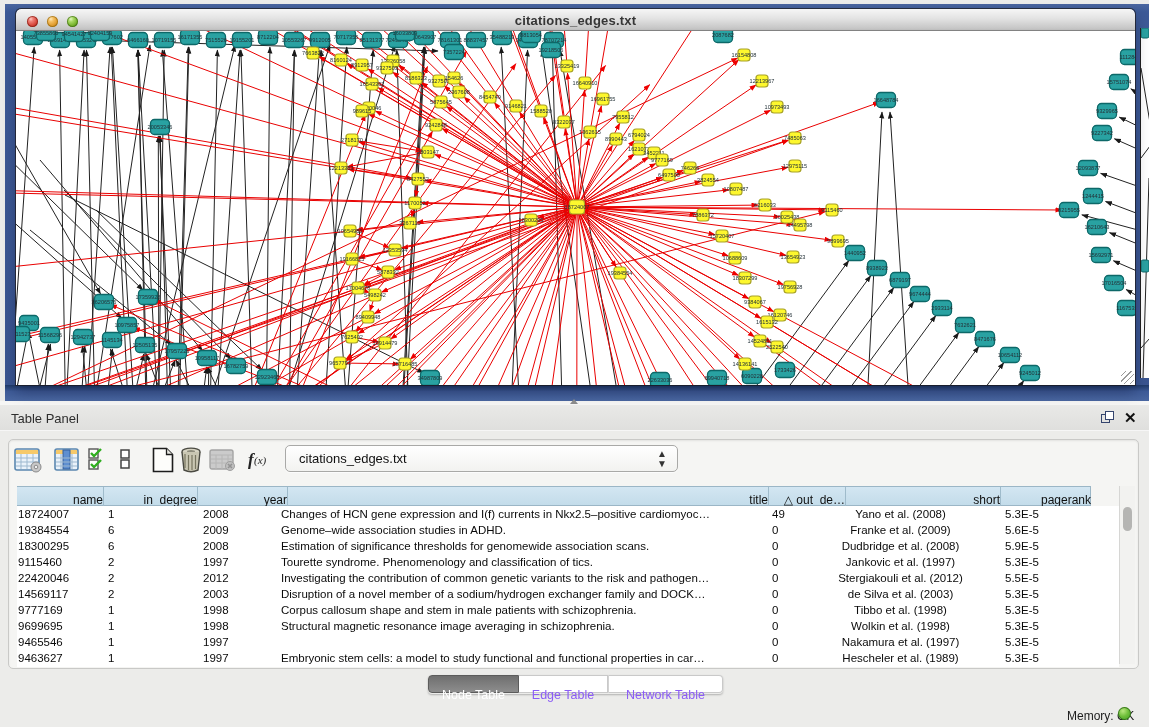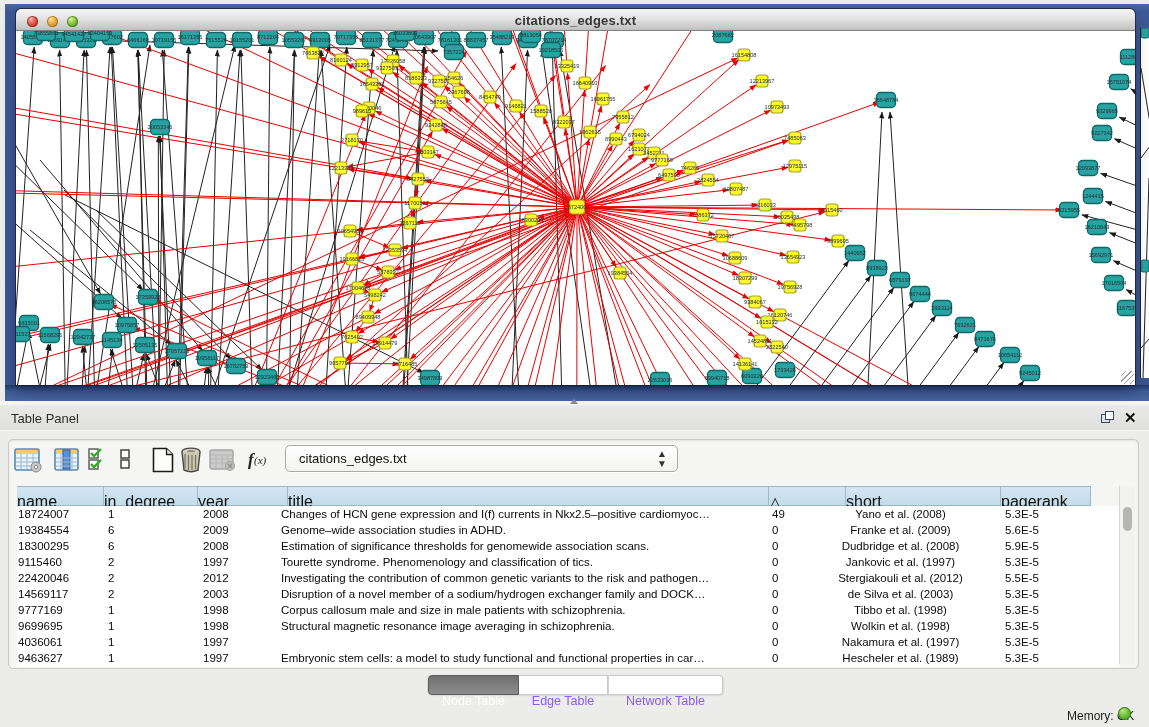--- a/index.html
+++ b/index.html
@@ -46,34 +46,34 @@
 #tools{position:absolute;left:14px;top:446px;width:270px;height:28px}
 
 #combo{position:absolute;left:285px;top:445px;width:393px;height:27px;
   background:linear-gradient(#ffffff,#f2f2f0);border:1px solid #a9a9a7;border-radius:5px;
   box-shadow:0 1px 1px rgba(255,255,255,.8)}
 #combo .t{position:absolute;left:13px;top:5px;font-size:13px;color:#111}
 #combo .ar{position:absolute;right:10px;top:3px;font-size:10px;color:#333;line-height:10px;text-align:center}
 
 #thead{position:absolute;left:17px;top:486px;width:1074px;height:20px;
   background:linear-gradient(#d3e6f2,#c3dcea);border:1px solid #9bb6c6;border-left:none}
-#thead span{position:absolute;top:3px;font-size:16px;color:#101010;text-align:left;
+#thead span{position:absolute;top:3px;font-size:12px;color:#101010;text-align:right;
   border-left:1px solid #9fbbcb;height:20px;top:0;padding-top:6px}
 #tbody{position:absolute;left:17px;top:506px;width:1102px;height:161px;background:#fff}
 .row{position:absolute;left:0;width:1149px;height:16px;font-size:11.5px;color:#0a0a0a;white-space:nowrap}
 .row span{position:absolute;top:1px}
 .c1{left:1px}.c2{left:91px}.c3{left:186px}.c4{left:264px}.c5{left:755px}
 .c6{left:806px;width:155px;text-align:center}.c7{left:988px}
 
 #sbar{position:absolute;left:1119px;top:486px;width:16px;height:178px;background:#f2f2f0;border-left:1px solid #d6d6d4}
 #sbar .th{position:absolute;left:3px;top:21px;width:9px;height:24px;border-radius:5px;background:#b5b5b3}
 
 #tabs{position:absolute;left:428px;top:675px;height:19px;border-radius:4px;
   box-shadow:0 1px 2px rgba(0,0,0,.25);font-size:12.5px;white-space:nowrap}
-#tabs .s{display:inline-block;height:18px;padding-top:18px;vertical-align:top;text-align:center;box-sizing:border-box}
+#tabs .s{display:inline-block;height:18px;padding-top:12px;vertical-align:top;text-align:center;box-sizing:border-box}
 #tabs .w1{width:91px}#tabs .w2{width:89px}#tabs .w3{width:115px}
 #tabs .sel{background:linear-gradient(#6f6f6f,#8d8d8d);color:#fff;border-radius:4px 0 0 4px;border:1px solid #5c5c5c}
 #tabs .n{background:#fff;color:#8b5cf6;border:1px solid #c9c9c9;border-left:none}
 #tabs .n2{border-left:1px solid #d2d2d2}
 #tabs .n2{border-radius:0 4px 4px 0}
 #mem{position:absolute;left:1067px;top:709px;font-size:12px;color:#1c1c1c}
 #memdot{position:absolute;left:1118px;top:707px;width:13px;height:13px;border-radius:50%;
   background:radial-gradient(circle at 38% 30%,#b8e77e 0%,#6fbf3a 45%,#3c9a23 100%);
   box-shadow:inset 0 0 0 1px rgba(30,90,10,.7)}
 </style></head>
@@ -800,36 +800,36 @@
         <span class="c3">2003</span>
         <span class="c4">Disruption of a novel member of a sodium/hydrogen exchanger family and DOCK…</span>
         <span class="c5">0</span>
         <span class="c6">de Silva et al. (2003)</span>
         <span class="c7">5.3E-5</span>
       </div>
 <div class="row" style="top:97px">
         <span class="c1">9777169</span>
         <span class="c2">1</span>
         <span class="c3">1998</span>
-        <span class="c4">Corpus callosum male and size in male patients with schizophrenia.</span>
+        <span class="c4">Corpus callosum shape and stem in male patients with schizophrenia.</span>
         <span class="c5">0</span>
         <span class="c6">Tibbo et al. (1998)</span>
         <span class="c7">5.3E-5</span>
       </div>
 <div class="row" style="top:113px">
         <span class="c1">9699695</span>
         <span class="c2">1</span>
         <span class="c3">1998</span>
         <span class="c4">Structural magnetic resonance image averaging in schizophrenia.</span>
         <span class="c5">0</span>
         <span class="c6">Wolkin et al. (1998)</span>
         <span class="c7">5.3E-5</span>
       </div>
 <div class="row" style="top:129px">
-        <span class="c1">4036061</span>
+        <span class="c1">9465546</span>
         <span class="c2">1</span>
         <span class="c3">1997</span>
         <span class="c5">0</span>
         <span class="c6">Nakamura et al. (1997)</span>
         <span class="c7">5.3E-5</span>
       </div>
 <div class="row" style="top:145px">
         <span class="c1">9463627</span>
         <span class="c2">1</span>
         <span class="c3">1997</span>

